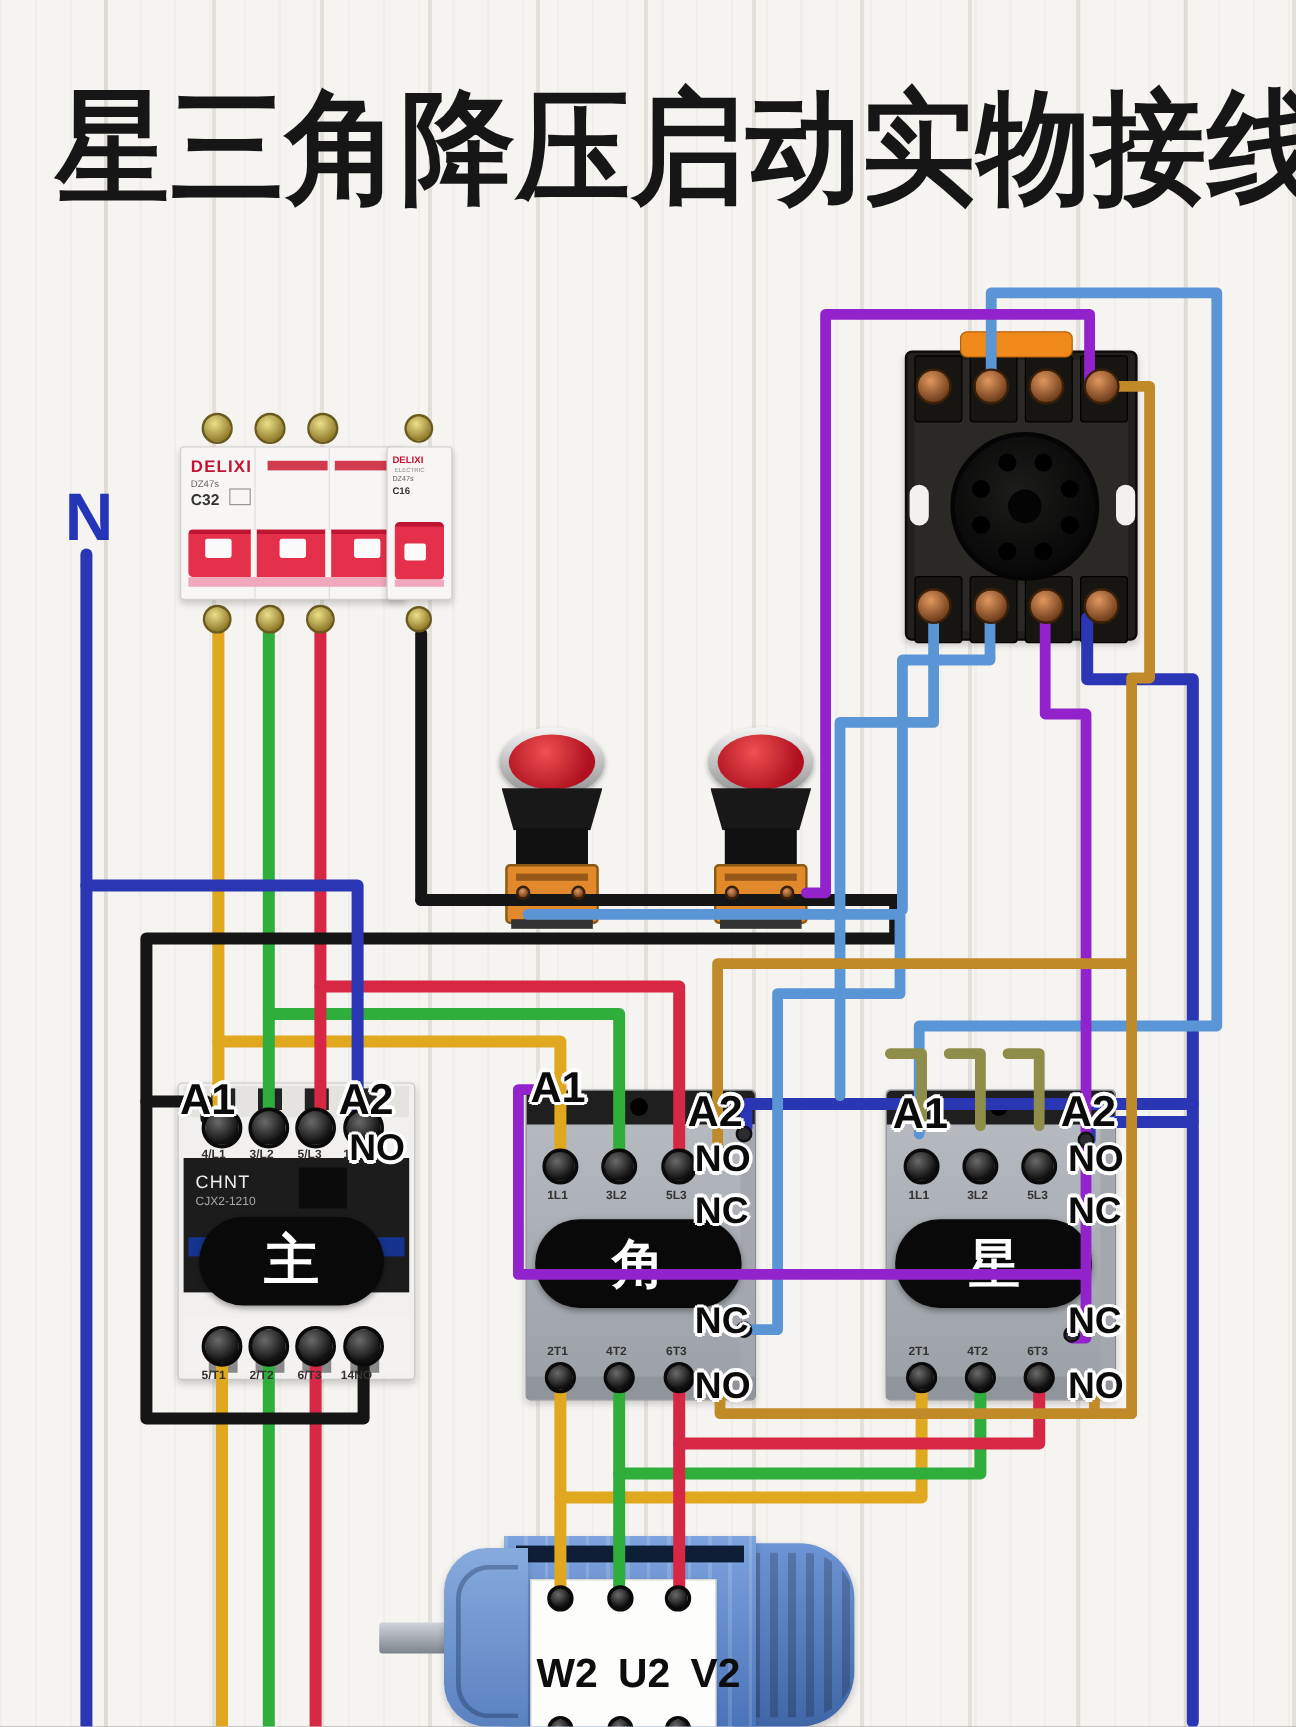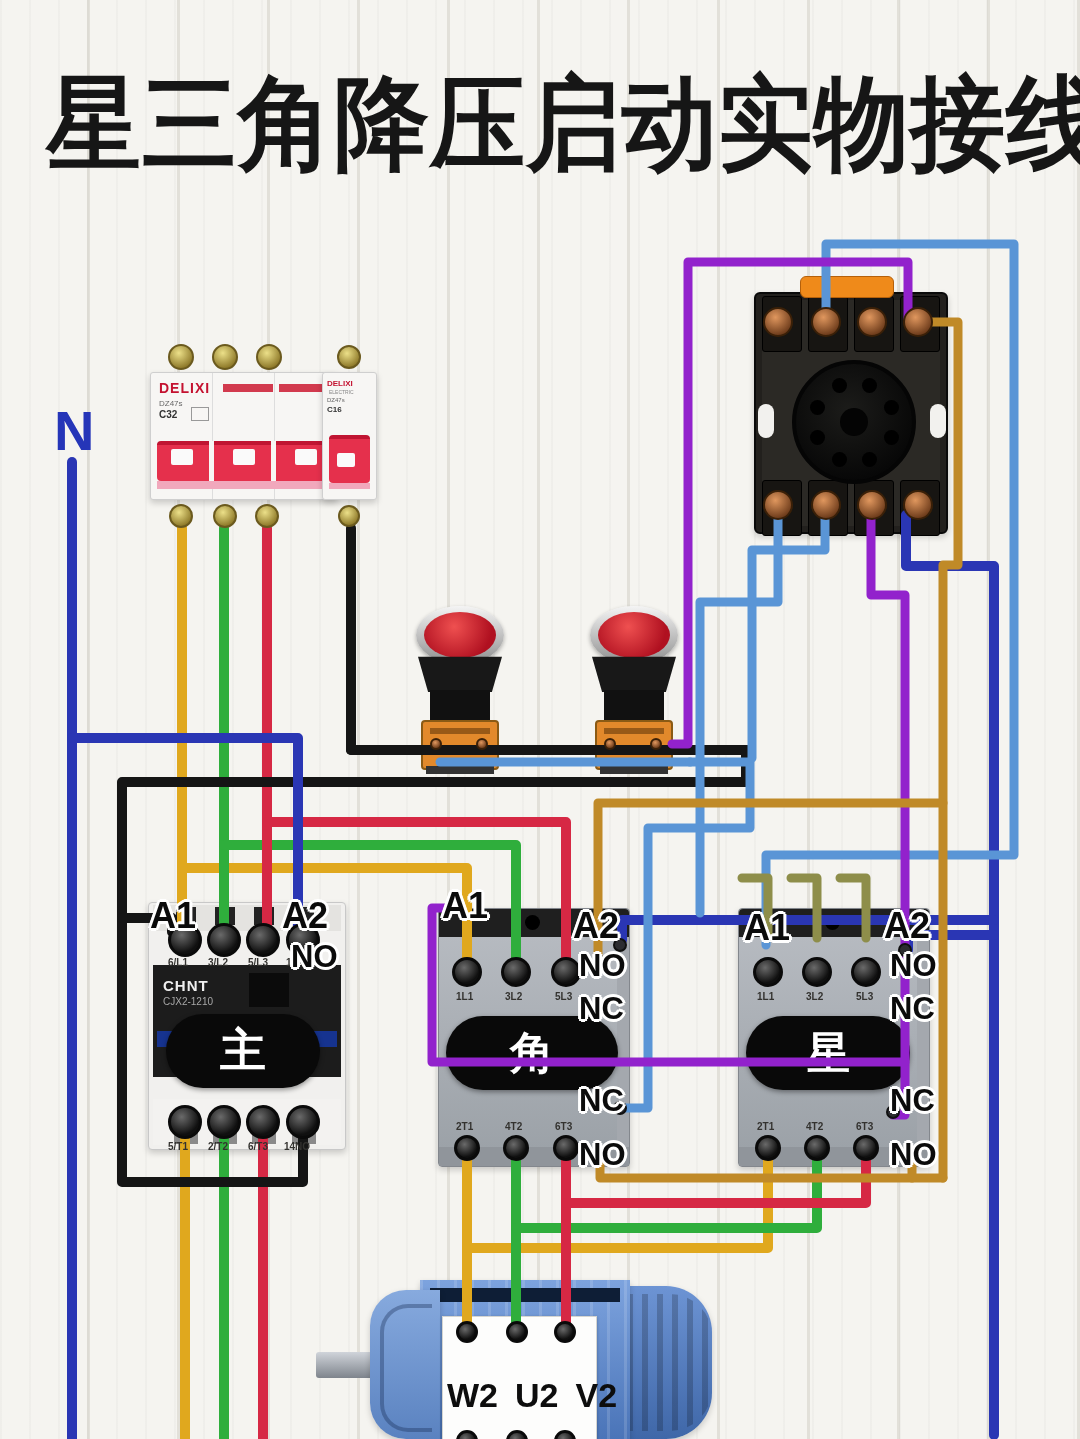--- a/index.html
+++ b/index.html
@@ -55,21 +55,21 @@
       <polyline points="351,750 746,750" stroke="#151515" stroke-width="10"></polyline>
       <polyline points="440,762 690,762" stroke="#5a95d6" stroke-width="9"></polyline>
     </g>
   </svg>
 
   <div class="comp" style="left:150px;top:372px;width:186px;height:126px;background:#f7f6f4;border:1px solid #cfcfcf;border-radius:3px;">
     <div class="abs" style="left:8px;top:7px;font-size:14px;font-weight:900;color:#c41230;letter-spacing:1px;">DELIXI</div>
     <div class="abs" style="left:72px;top:11px;width:50px;height:8px;background:#d23a4e;"></div>
     <div class="abs" style="left:128px;top:11px;width:50px;height:8px;background:#d23a4e;"></div>
     <div class="abs" style="left:8px;top:26px;font-size:8px;color:#666;">DZ47s</div>
-    <div class="abs" style="left:8px;top:36px;font-size:10px;font-weight:700;color:#333;">C32</div>
+    <div class="abs" style="left:8px;top:36px;font-size:13px;font-weight:700;color:#333;">C32</div>
     <div class="abs" style="left:40px;top:34px;width:16px;height:12px;border:1px solid #999;"></div>
     <div class="abs" style="left:61px;top:0;width:1px;height:126px;background:#ddd;"></div>
     <div class="abs" style="left:123px;top:0;width:1px;height:126px;background:#ddd;"></div>
     <div class="abs" style="left:6px;top:68px;width:174px;height:36px;background:#e5304c;border-radius:4px;border-top:4px solid #c01532;"></div>
     <div class="abs" style="left:58px;top:68px;width:5px;height:40px;background:#f7f6f4;"></div>
     <div class="abs" style="left:120px;top:68px;width:5px;height:40px;background:#f7f6f4;"></div>
     <div class="abs" style="left:20px;top:76px;width:22px;height:16px;background:#fafafa;border-radius:2px;"></div>
     <div class="abs" style="left:82px;top:76px;width:22px;height:16px;background:#fafafa;border-radius:2px;"></div>
     <div class="abs" style="left:144px;top:76px;width:22px;height:16px;background:#fafafa;border-radius:2px;"></div>
     <div class="abs" style="left:6px;top:108px;width:174px;height:8px;background:#f1a8bc;"></div>
@@ -152,21 +152,21 @@
     <div class="abs" style="left:12px;top:166px;width:68px;height:8px;background:#333;"></div>
   </div>
 
   <div class="comp" style="left:148px;top:902px;width:196px;height:246px;background:#f1f0ee;border:1px solid #c8c8c8;border-radius:4px;">
     <div class="abs" style="left:4px;top:2px;width:188px;height:26px;background:#e4e3e0;"></div>
     <div class="abs" style="left:27px;top:4px;width:20px;height:18px;background:#222;"></div>
     <div class="abs" style="left:66px;top:4px;width:20px;height:18px;background:#222;"></div>
     <div class="abs" style="left:105px;top:4px;width:20px;height:18px;background:#222;"></div>
     <div class="abs" style="left:145px;top:4px;width:20px;height:18px;background:#222;"></div>
     <div class="abs" style="left:4px;top:62px;width:188px;height:112px;background:#1c1c1c;">
-      <div class="abs" style="left:10px;top:12px;font-size:15px;font-weight:700;color:#efefef;letter-spacing:1px;">CHNT</div>
+      <div class="abs" style="left:10px;top:12px;font-size:15px;font-weight:400;color:#efefef;letter-spacing:1px;">CHNT</div>
       <div class="abs" style="left:10px;top:31px;font-size:10px;color:#a8a8a8;">CJX2-1210</div>
       <div class="abs" style="left:96px;top:8px;width:40px;height:34px;background:#0b0b0b;"></div>
       <div class="abs" style="left:4px;top:66px;width:30px;height:16px;background:#16338f;"></div>
       <div class="abs" style="left:154px;top:66px;width:30px;height:16px;background:#16338f;"></div>
     </div>
     <div class="abs" style="left:4px;top:196px;width:188px;height:46px;background:#f3f2f0;"></div>
     <div class="abs" style="left:25px;top:228px;width:24px;height:13px;background:#8a8a8a;"></div>
     <div class="abs" style="left:64px;top:228px;width:24px;height:13px;background:#8a8a8a;"></div>
     <div class="abs" style="left:103px;top:228px;width:24px;height:13px;background:#8a8a8a;"></div>
     <div class="abs" style="left:143px;top:228px;width:24px;height:13px;background:#8a8a8a;"></div>
@@ -331,21 +331,21 @@
   <div class="olabel" style="left:579px;top:1085px;font-size:31px;">NC</div>
   <div class="olabel" style="left:579px;top:1139px;font-size:31px;">NO</div>
 
   <div class="olabel" style="left:744px;top:910px;font-size:36px;">A1</div>
   <div class="olabel" style="left:884px;top:908px;font-size:36px;">A2</div>
   <div class="olabel" style="left:890px;top:950px;font-size:31px;">NO</div>
   <div class="olabel" style="left:890px;top:993px;font-size:31px;">NC</div>
   <div class="olabel" style="left:890px;top:1085px;font-size:31px;">NC</div>
   <div class="olabel" style="left:890px;top:1139px;font-size:31px;">NO</div>
 
-  <div class="tinylbl" style="left:168px;top:958px;">6/L1</div>
+  <div class="tinylbl" style="left:168px;top:958px;">4/L1</div>
   <div class="tinylbl" style="left:208px;top:958px;text-align:right;">3/L2</div>
   <div class="tinylbl" style="left:248px;top:958px;">5/L3</div>
   <div class="tinylbl" style="left:286px;top:958px;">13NO</div>
   <div class="tinylbl" style="left:168px;top:1142px;">5/T1</div>
   <div class="tinylbl" style="left:208px;top:1142px;">2/T2</div>
   <div class="tinylbl" style="left:248px;top:1142px;">6/T3</div>
   <div class="tinylbl" style="left:284px;top:1142px;">14NO</div>
 
   <div class="tinylbl" style="left:456px;top:992px;">1L1</div>
   <div class="tinylbl" style="left:505px;top:992px;">3L2</div>

